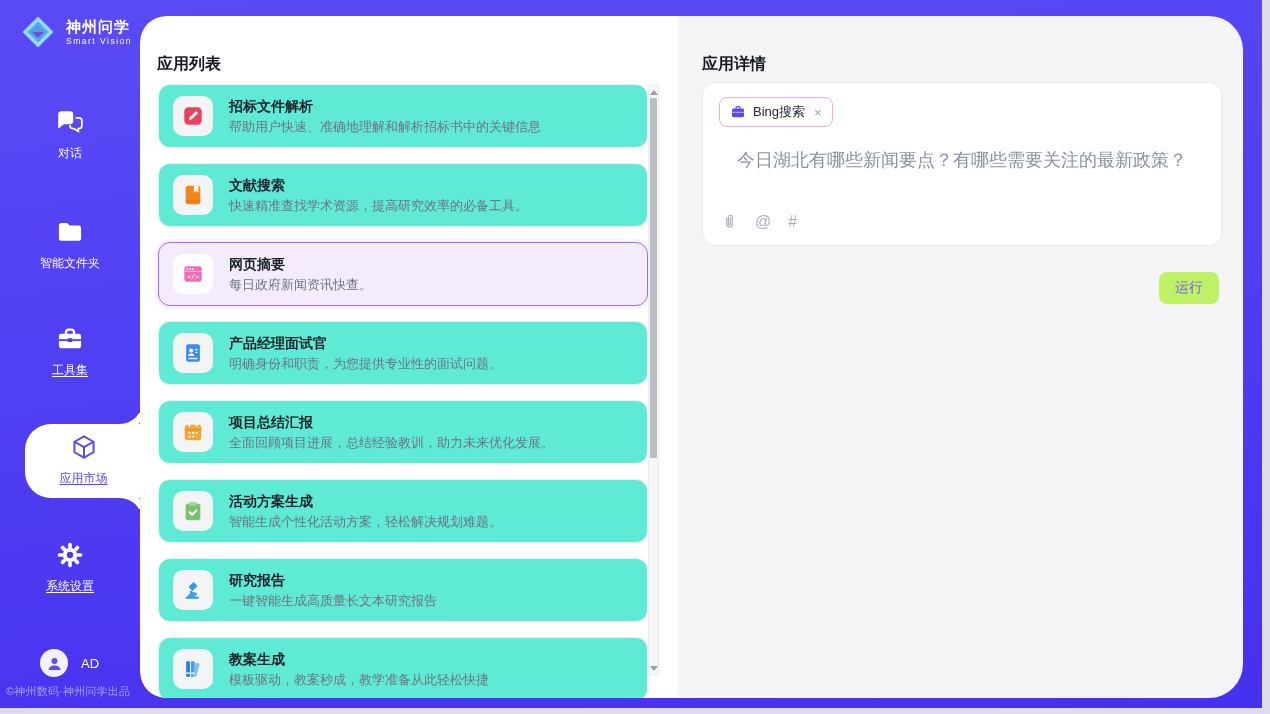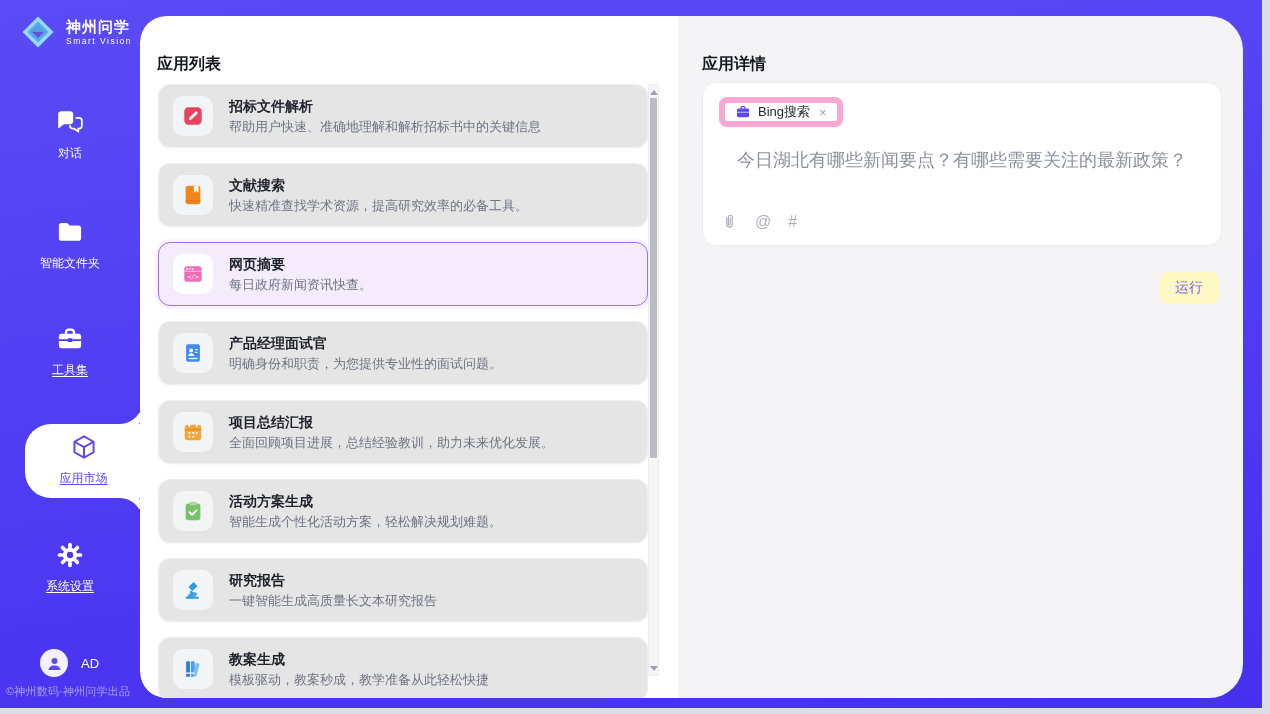--- a/index.html
+++ b/index.html
@@ -40,21 +40,21 @@
   .content { position:absolute; left:140px; top:16px; width:1103px; height:682px;
     border-radius:26px 34px 34px 26px; overflow:hidden; display:flex; }
   .panel-list { position:relative; width:538px; background:#fff; border-radius:26px 0 0 26px;
     box-shadow:2px 0 6px rgba(20,20,60,.05); }
   .panel-detail { position:relative; flex:1; background:#f4f4f7; }
   .panel-title { position:absolute; left:17px; top:38px; font-size:16px; font-weight:700; color:#15181f; }
   .panel-detail .panel-title { left:24px; }
 
   
   .card-list { position:absolute; left:18px; top:68px; width:490px; display:flex; flex-direction:column; gap:15px; }
-  .app-card { height:64px; background:#e5e5e5; border:1px solid #efeff3; border-radius:12px;
+  .app-card { height:64px; background:#5eead4; border:1px solid #efeff3; border-radius:12px;
     display:flex; align-items:center; padding:0 14px; gap:16px; cursor:pointer;
     box-shadow:0 1px 3px rgba(30,30,60,.03); }
   .app-card.selected { background:#f4ecfd; border:1.5px solid #9c6ff2;
     box-shadow:0 0 0 3px rgba(150,100,245,.08); }
   .card-ic { flex:0 0 40px; width:40px; height:40px; border-radius:10px; background:#f3f4f6;
     display:flex; align-items:center; justify-content:center; }
   .app-card.selected .card-ic { background:#fff; }
   .card-ic svg { width:22px; height:22px; display:block; }
   .card-title { font-size:14px; font-weight:700; color:#1e222a; line-height:18px; }
   .card-desc { font-size:13px; color:#6e7582; margin-top:4px; line-height:16px; }
@@ -65,30 +65,30 @@
   .sb-up,.sb-down { position:absolute; left:0; width:9px; height:10px; display:flex; align-items:center; justify-content:center; }
   .sb-up { top:2px; } .sb-down { bottom:2px; }
   .tri-up { width:0; height:0; border-left:4px solid transparent; border-right:4px solid transparent; border-bottom:5px solid #9aa0a8; }
   .tri-down { width:0; height:0; border-left:4px solid transparent; border-right:4px solid transparent; border-top:5px solid #9aa0a8; }
   .sb-thumb { position:absolute; left:1px; top:13px; width:7px; height:360px; background:#b9bcc3; border-radius:1px; }
 
   
   .query-card { position:absolute; left:24px; top:66px; width:520px; height:164px;
     background:#fff; border:1px solid #ececf0; border-radius:14px; }
   .tool-tag { position:absolute; left:16px; top:14px; height:30px; display:inline-flex; align-items:center;
-    gap:7px; padding:0 10px; background:#fff; border:6px solid #f9a8d4; border-radius:8px;
+    gap:7px; padding:0 10px; background:#fff; border:1px solid #f9a8d4; border-radius:8px;
     box-shadow:0 1px 2px rgba(30,30,60,.04); cursor:pointer;}
   .tool-tag svg { width:16px; height:16px; display:block; }
   .tag-label { font-size:13px; color:#23262e; }
   .tag-close { font-size:13px; color:#9ba1ab; margin-left:2px; cursor:pointer; }
   .query-text { position:absolute; left:18px; top:68px; width:480px; font-size:18px; color:#8b919e; line-height:19px;margin-left:16px; }
   .attach-row { position:absolute; left:18px; bottom:15px; display:flex; align-items:center; gap:17px; color:#abb0bb; }
   .attach-row svg { width:17px; height:17px; display:block; }
   .glyph-ic { font-size:16px; line-height:16px; color:#abb0bb; cursor:pointer; }
-  .run-btn { position:absolute; right:24px; top:256px; padding:7px 16px; background:#fef9c3;
+  .run-btn { position:absolute; right:24px; top:256px; padding:7px 16px; background:#bef264;
     color:#7a57f6; font-size:14px; border:none; border-radius:8px; cursor:pointer; }
 </style>
 </head>
 <body>
 
 <div class="app">
 
   <div class="sidebar">
     <div class="logo">
       <span class="logo-ic">

